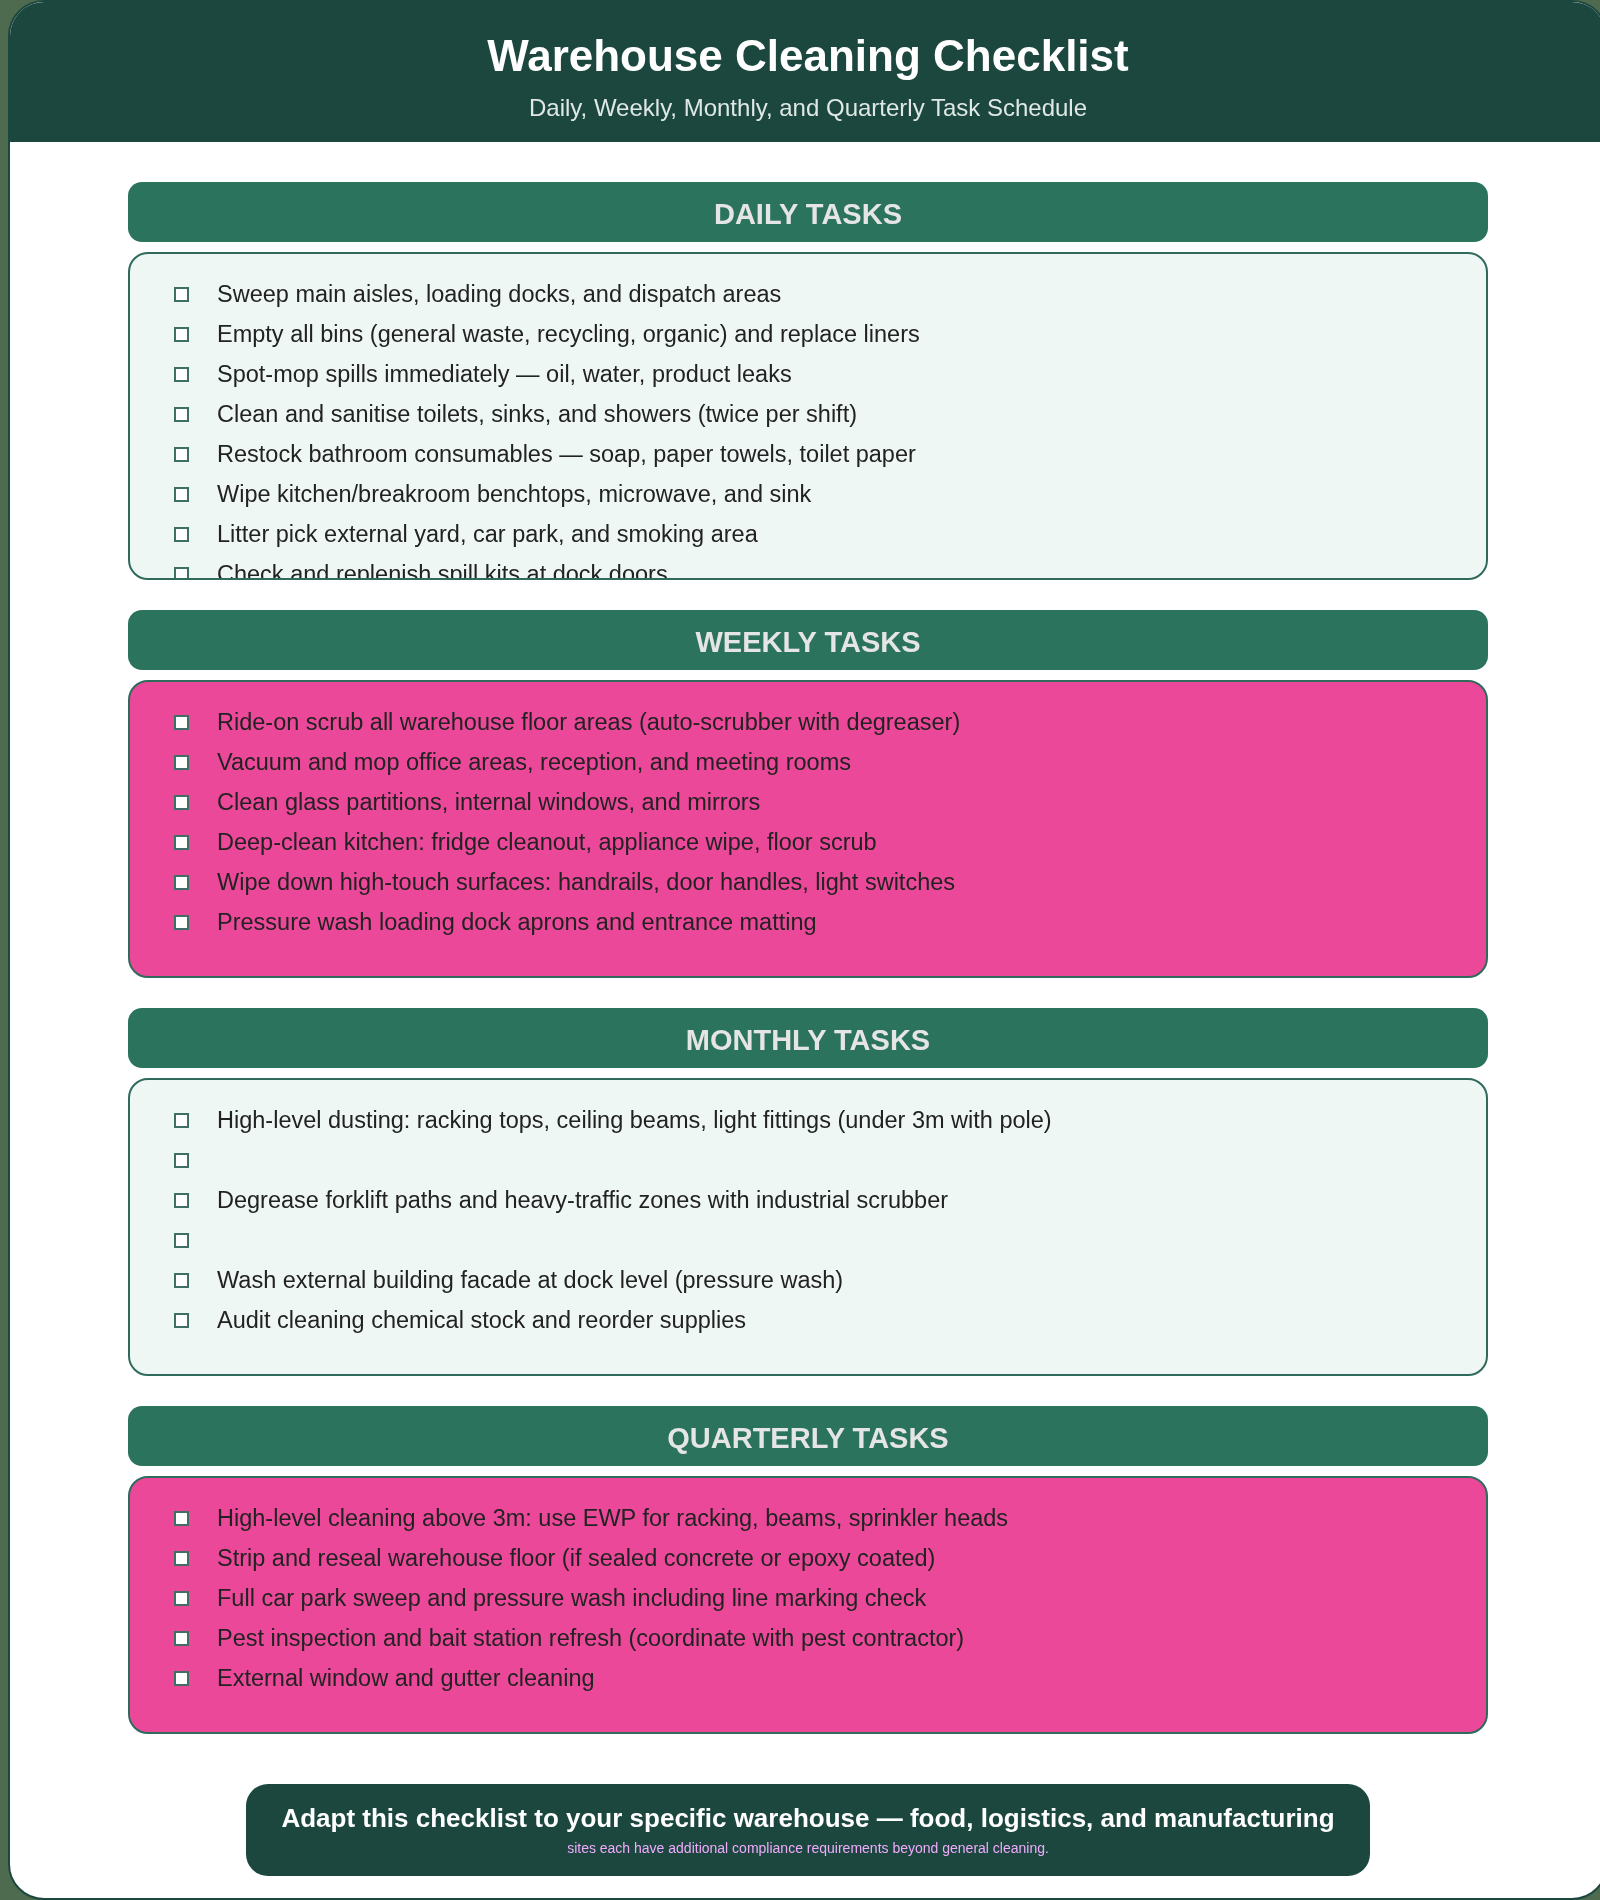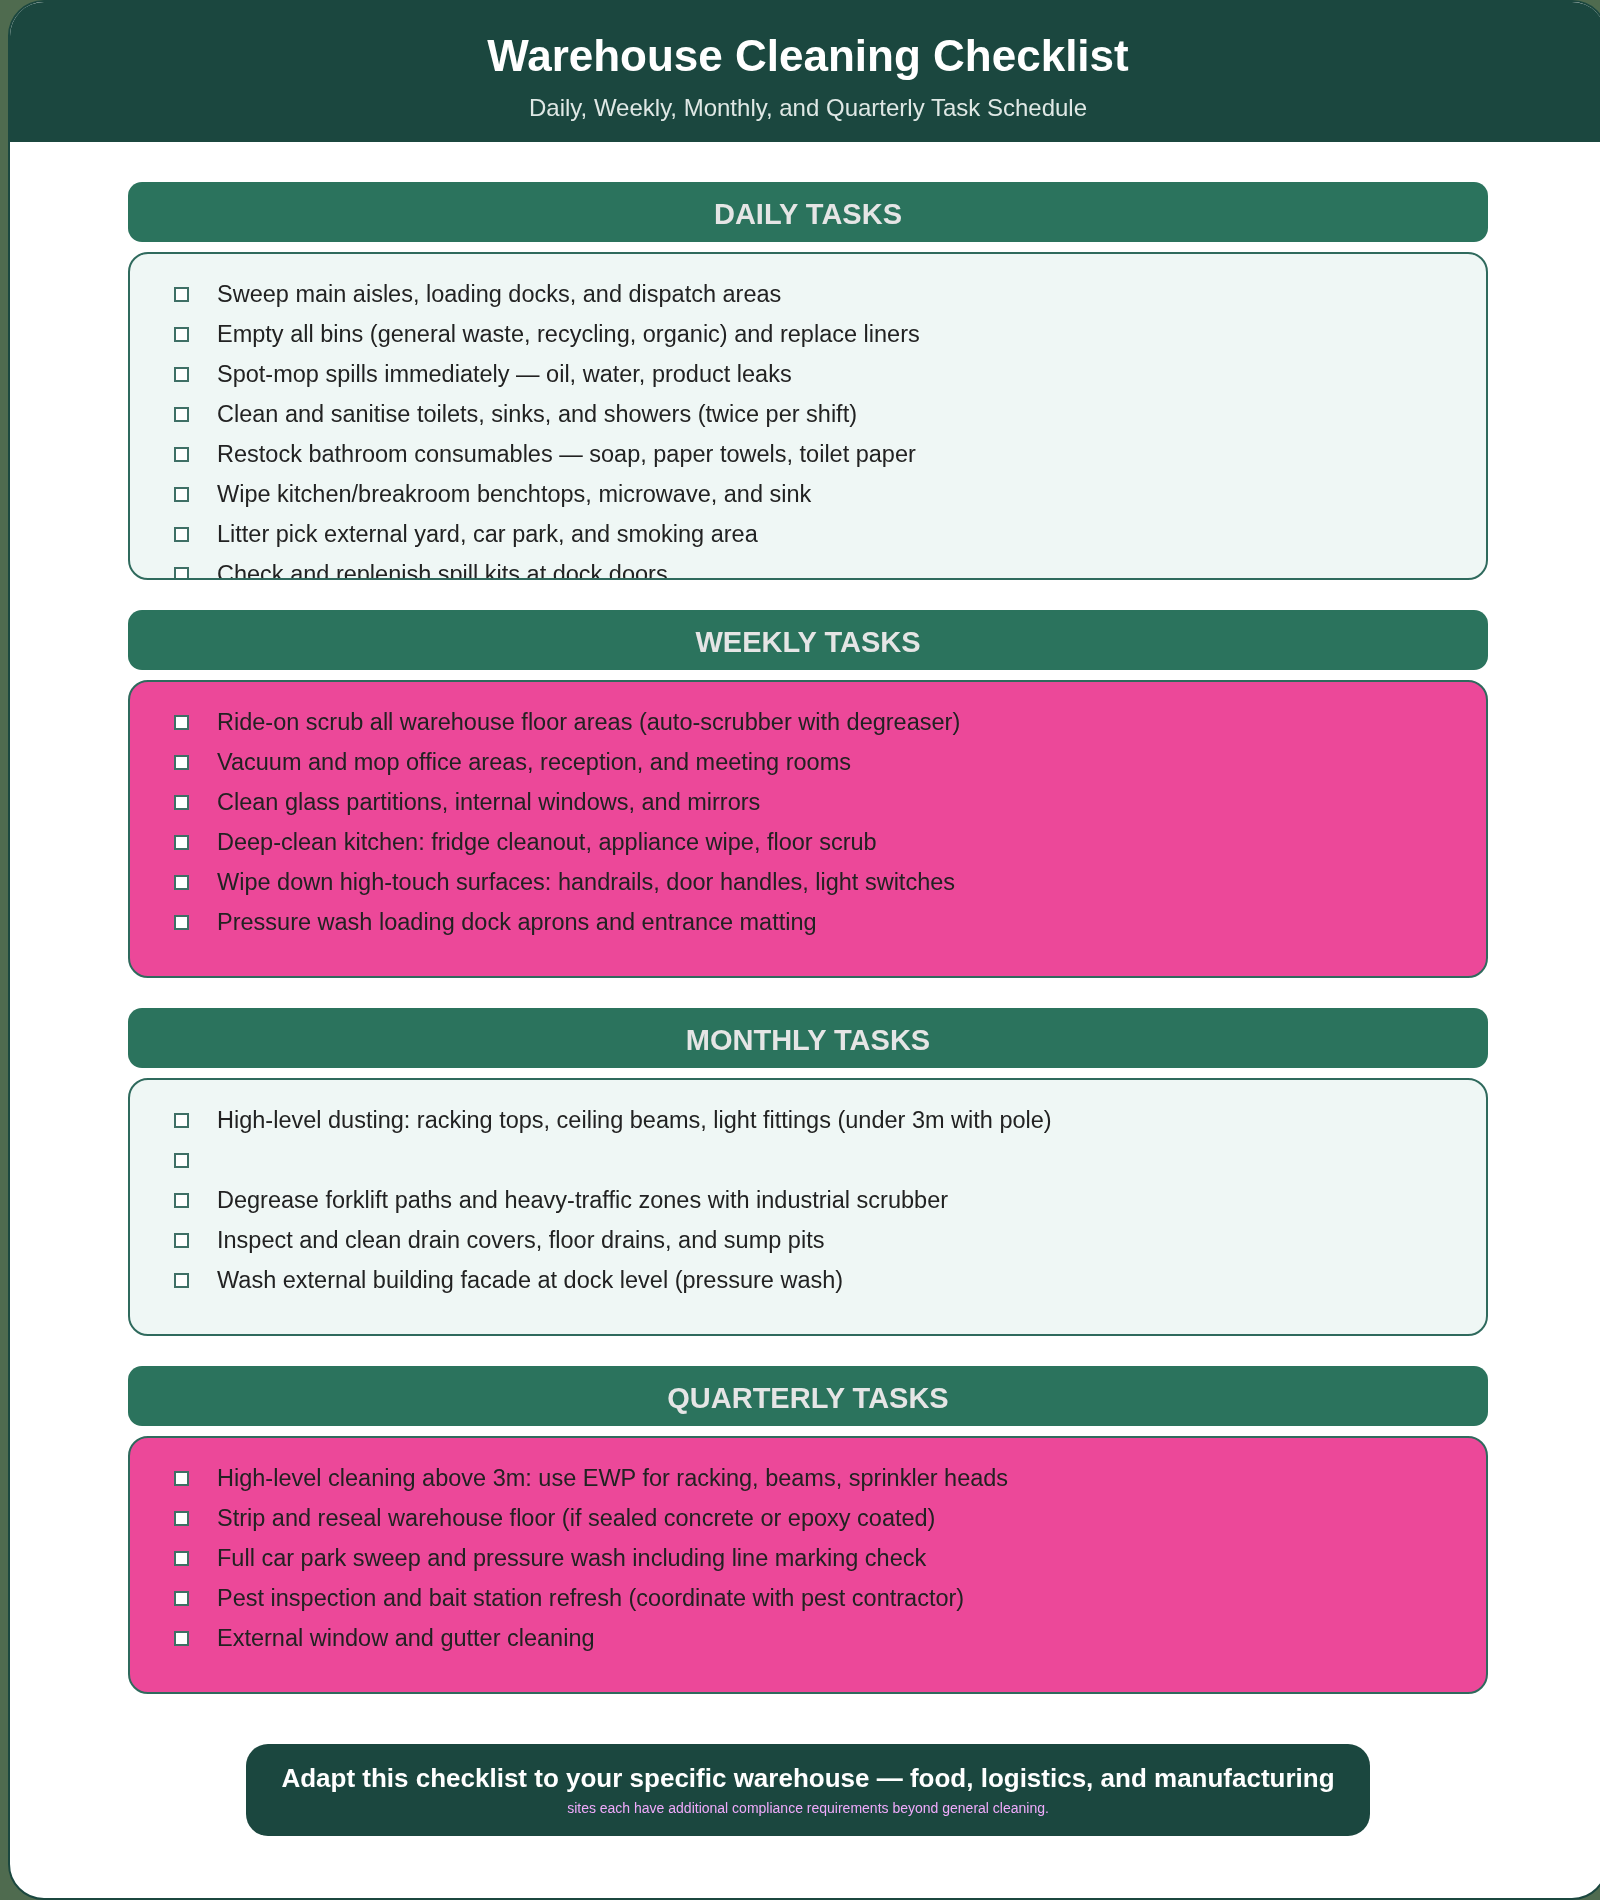--- a/index.html
+++ b/index.html
@@ -164,25 +164,28 @@
           </div>
         <div class="item">
             <span class="check"></span>
           </div>
         <div class="item">
             <span class="check"></span>
             <span>Degrease forklift paths and heavy-traffic zones with industrial scrubber</span>
           </div>
         <div class="item">
             <span class="check"></span>
-            <span>Inspect and clean drain covers, floor drains, and sump pits</span>
           </div>
         <div class="item">
             <span class="check"></span>
             <span>Wash external building facade at dock level (pressure wash)</span>
+          </div>
+        <div class="item">
+            <span class="check"></span>
+            <span>Audit cleaning chemical stock and reorder supplies</span>
           </div>
       </div>
     </div>
 
     <div class="section">
       <div class="section-head">QUARTERLY TASKS</div>
       <div class="section-body lav">
         <div class="item">
             <span class="check"></span>
             <span>High-level cleaning above 3m: use EWP for racking, beams, sprinkler heads</span>

